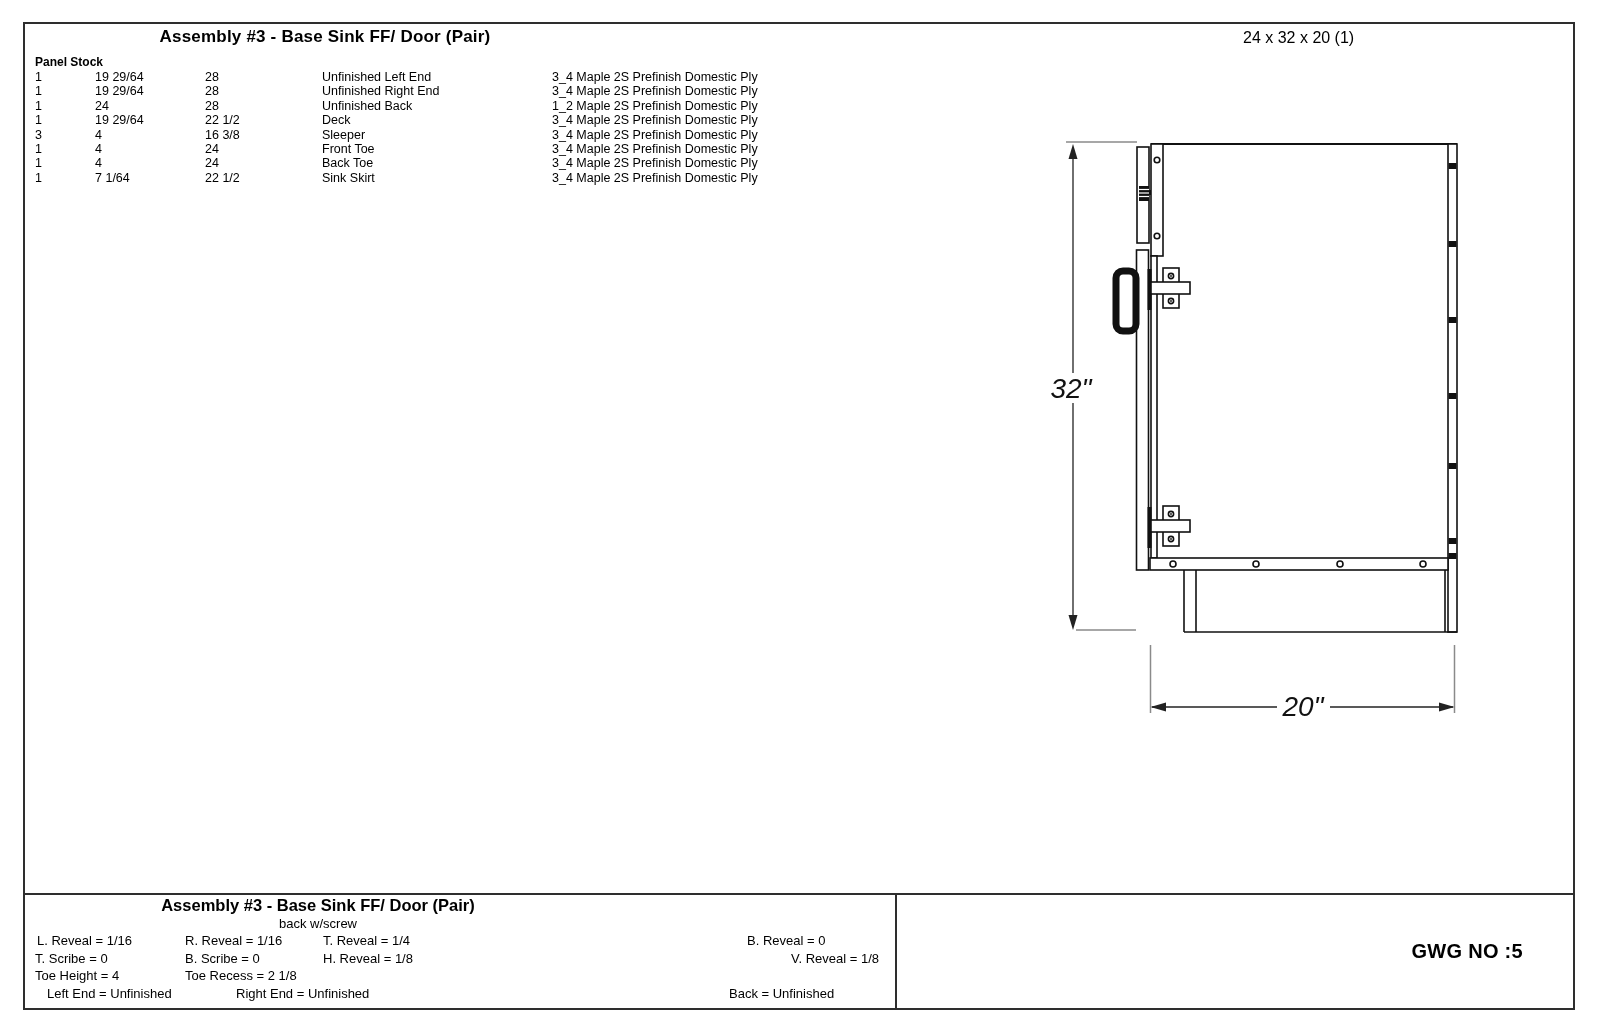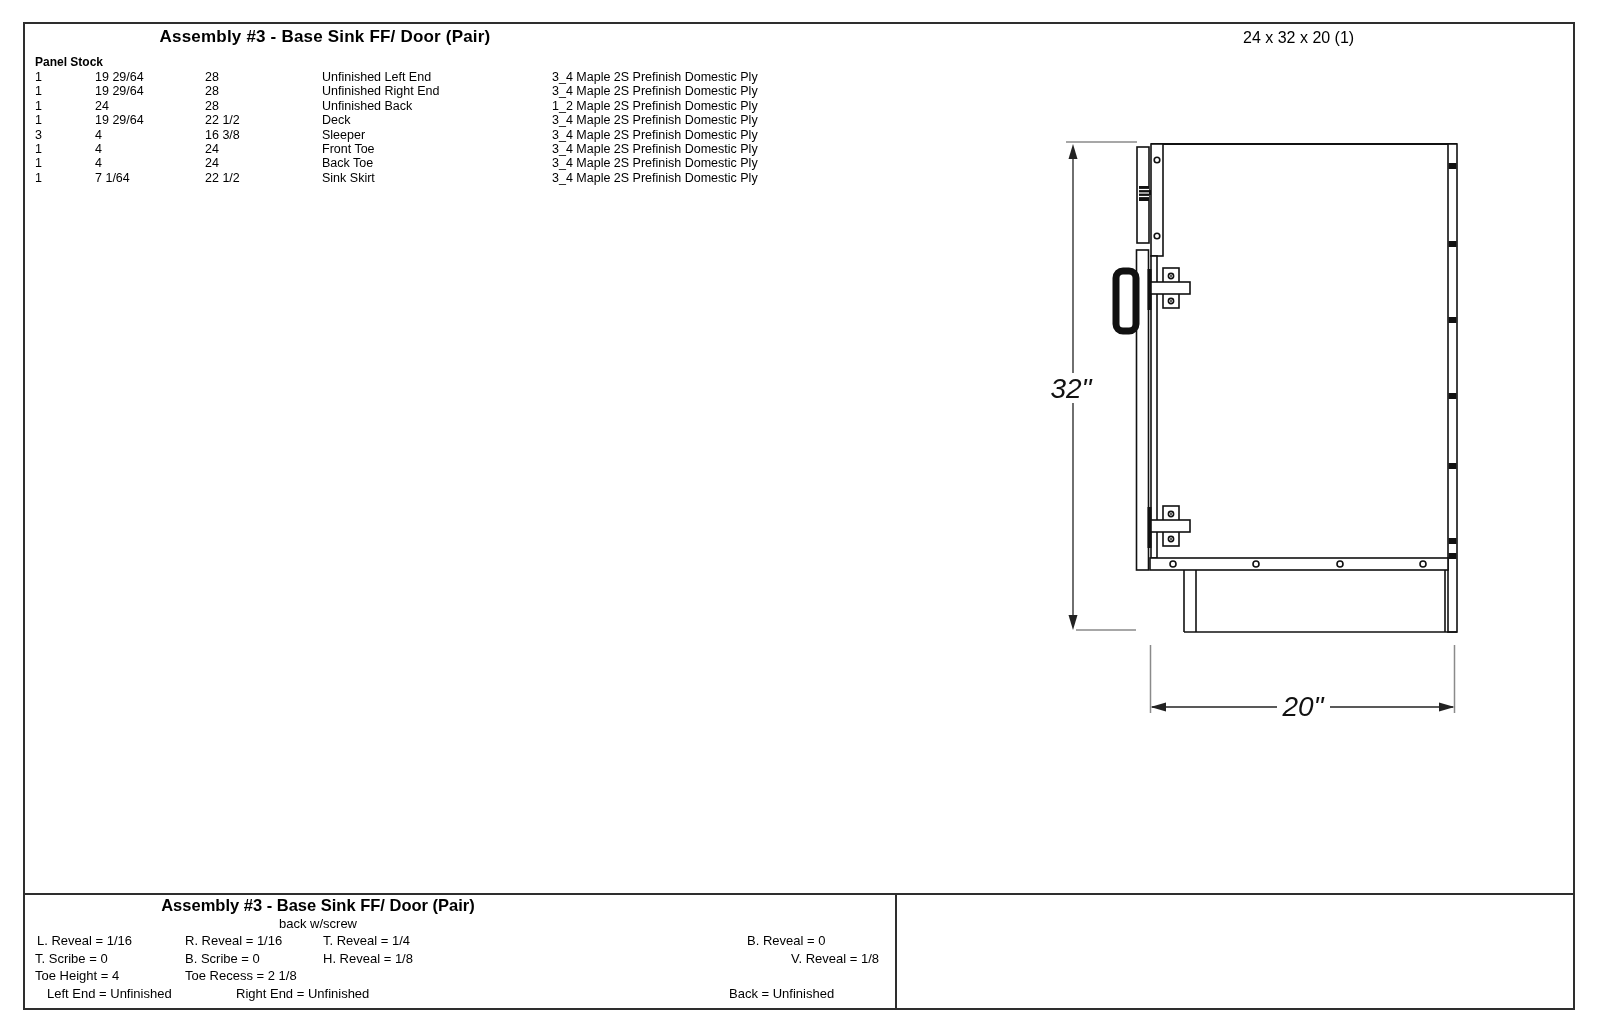--- a/index.html
+++ b/index.html
@@ -221,13 +221,14 @@
   <div class="abs spec" style="left:323px; top:951px;">H. Reveal = 1/8</div>
   <div class="abs spec" style="left:747px; top:951px;margin-left:44px;">V. Reveal = 1/8</div>
 
   <div class="abs spec" style="left:35px;  top:968px;">Toe Height = 4</div>
   <div class="abs spec" style="left:185px; top:968px;">Toe Recess = 2 1/8</div>
 
   <div class="abs spec" style="left:47px;  top:986px;">Left End = Unfinished</div>
   <div class="abs spec" style="left:236px; top:986px;">Right End = Unfinished</div>
   <div class="abs spec" style="left:705px; top:986px;margin-left:24px;">Back = Unfinished</div>
 
+  <div class="abs gwg">GWG NO :5</div>
 </div>
 
 </body></html>

